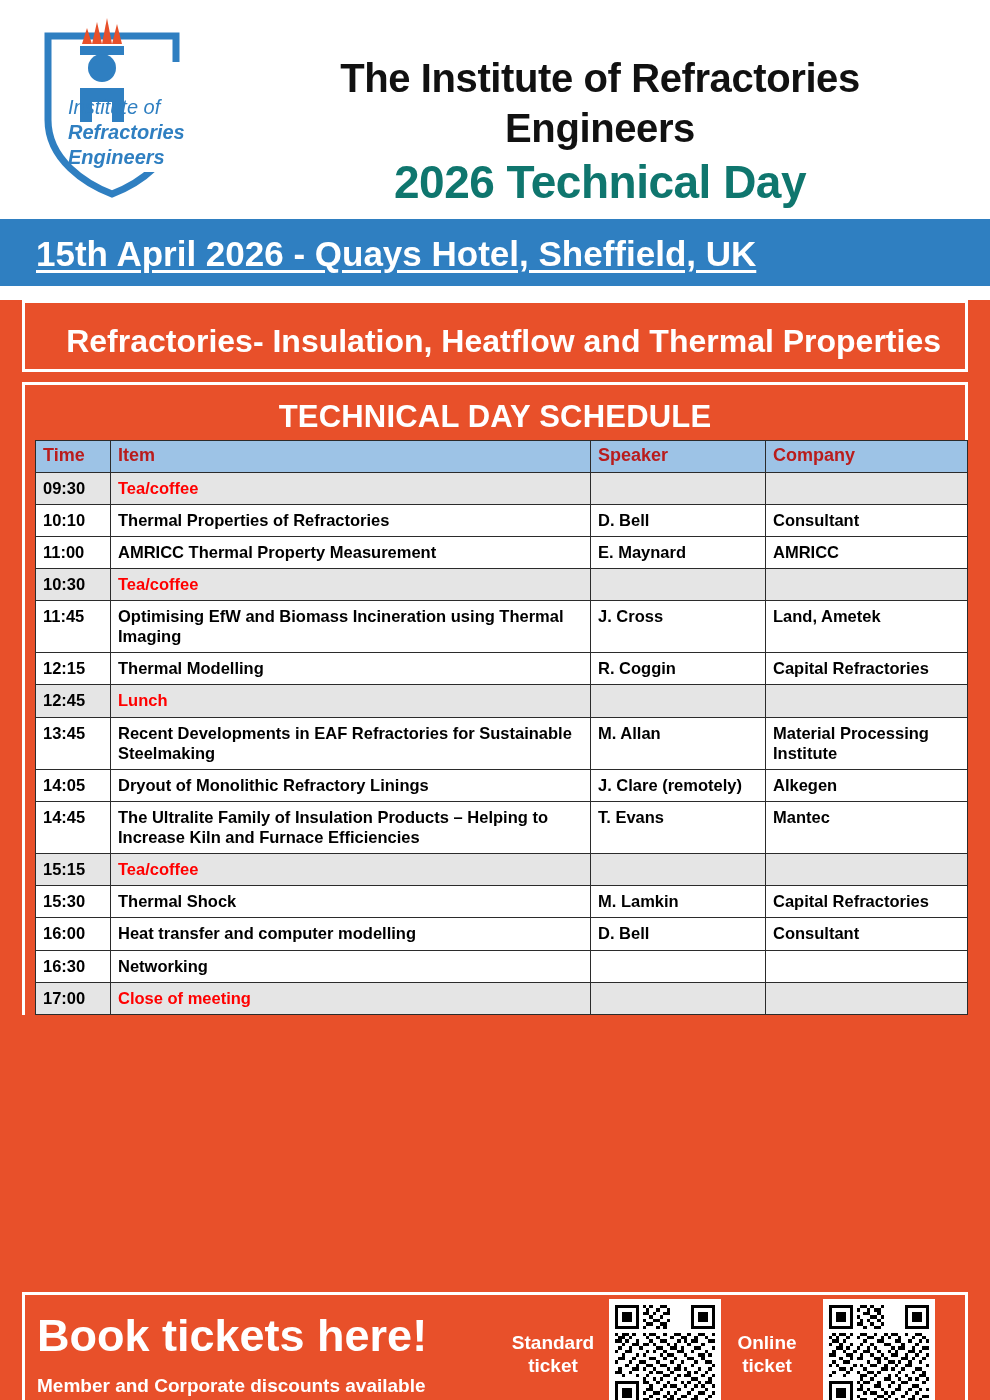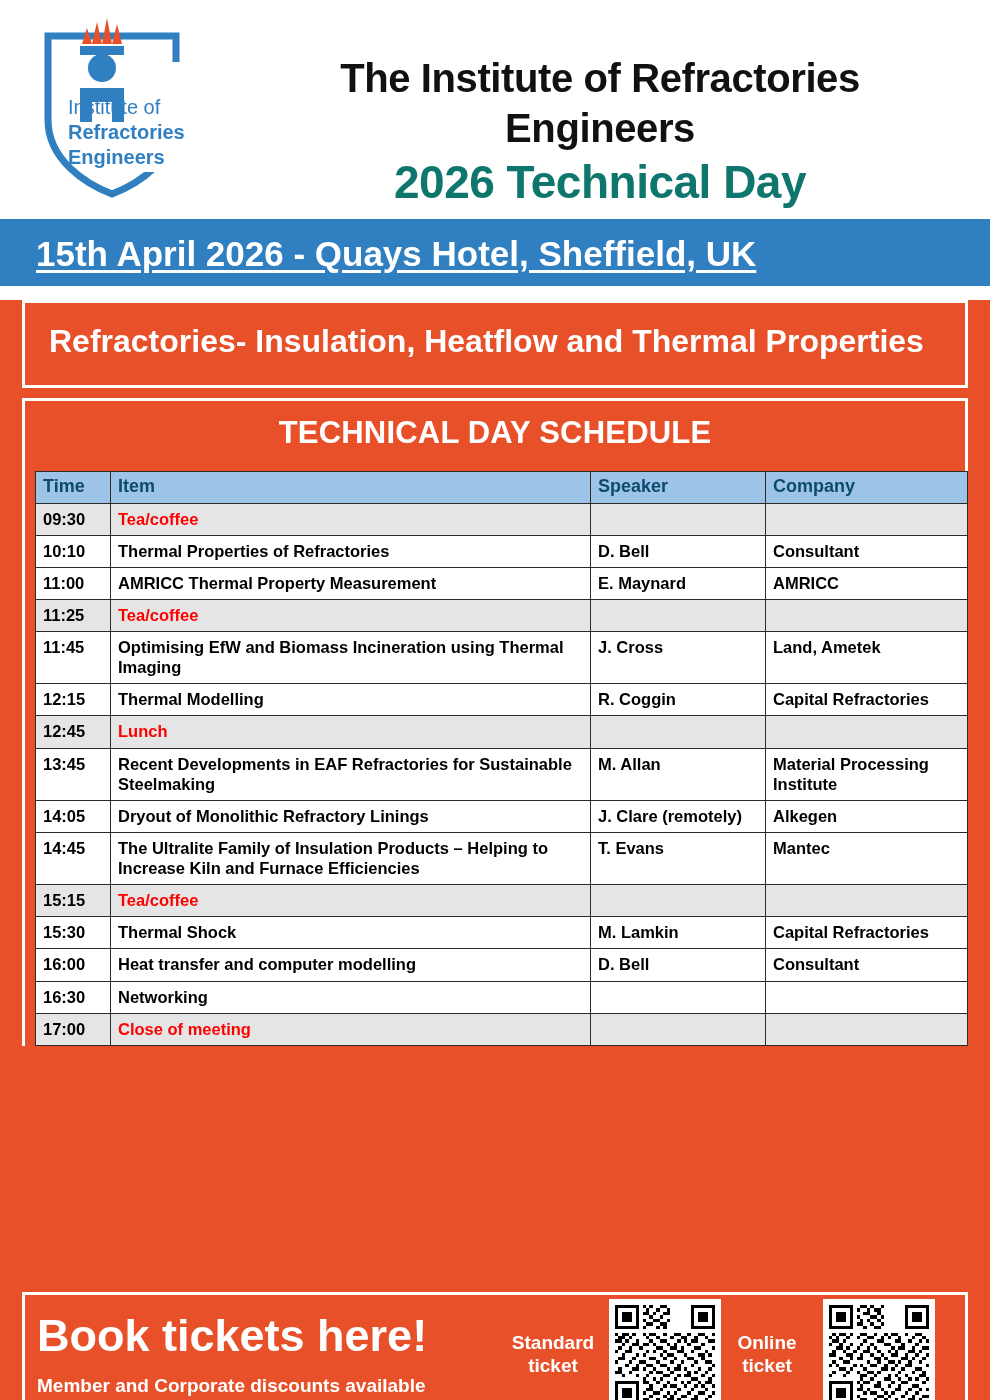--- a/index.html
+++ b/index.html
@@ -23,20 +23,21 @@
     background: #ffffff;
     display: flex;
     align-items: flex-start;
     border-bottom: 3px solid #2f7fc1;
   }
   .logo-wrap {
     width: 250px;
     height: 222px;
     position: relative;
     flex: 0 0 250px;
+    font-style: italic;
   }
   .logo-svg { position: absolute; left: 34px; top: 2px; }
   .title-block {
     flex: 1 1 auto;
     padding-top: 16px;
     padding-right: 40px;
     text-align: center;
     margin-top: 37px;
   }
   .title-line1 {
@@ -74,64 +75,64 @@
   
   .body-orange {
     background: #e8502a;
     padding: 0 0 0 0;
     height: calc(1400px - 222px - 64px);
     position: relative;
   }
   .theme-box {
     margin: 14px 22px 0 22px;
     border: 3px solid #ffffff;
-    padding: 14px 24px 18px 24px;
-    text-align: left;
+    padding: 14px 24px 2px 24px;
+    text-align: right;
   }
   .theme-text {
     color: #ffffff;
     font-size: 32px;
     font-weight: bold;
     line-height: 1.55;
   }
 
   .schedule-box {
     margin: 10px 22px 0 22px;
     border: 3px solid #ffffff;
     border-bottom: none;
     padding: 10px 10px 0 10px;
   }
   .schedule-title {
     text-align: center;
     color: #ffffff;
     font-size: 31px;
     font-weight: bold;
     letter-spacing: 0.2px;
-    padding: 4px 0 20px 0;
+    padding: 4px 0 5px 0;
   }
 
   table.schedule {
     width: 100%;
     border-collapse: collapse;
     background: #ffffff;
     table-layout: fixed;
   }
   table.schedule th, table.schedule td {
     border: 1px solid #2b2b2b;
     padding: 5px 7px 6px 7px;
     font-size: 16.5px;
     font-weight: bold;
     vertical-align: top;
     line-height: 1.22;
     color: #000000;
   }
   table.schedule th {
     background: #9dc3e6;
     font-size: 18px;
-    color: #0c4a6e;
+    color: #b91c1c;
     text-align: left;
     padding-top: 4px;
     padding-bottom: 5px;
   }
   col.c-time { width: 75px; }
   col.c-item { width: 480px; }
   col.c-speaker { width: 175px; }
   col.c-company { width: 202px; }
 
   tr.break td { background: #e5e5e5; }
@@ -259,21 +260,21 @@
               <td>D. Bell</td>
               <td>Consultant</td>
             </tr>
             <tr>
               <td>11:00</td>
               <td class="item-cell">AMRICC Thermal Property Measurement</td>
               <td>E. Maynard</td>
               <td>AMRICC</td>
             </tr>
             <tr class="break">
-              <td>11:25</td>
+              <td>10:30</td>
               <td class="item-cell">Tea/coffee</td>
               <td></td>
               <td></td>
             </tr>
             <tr>
               <td>11:45</td>
               <td class="item-cell">Optimising EfW and Biomass Incineration using Thermal Imaging</td>
               <td>J. Cross</td>
               <td>Land, Ametek</td>
             </tr>

